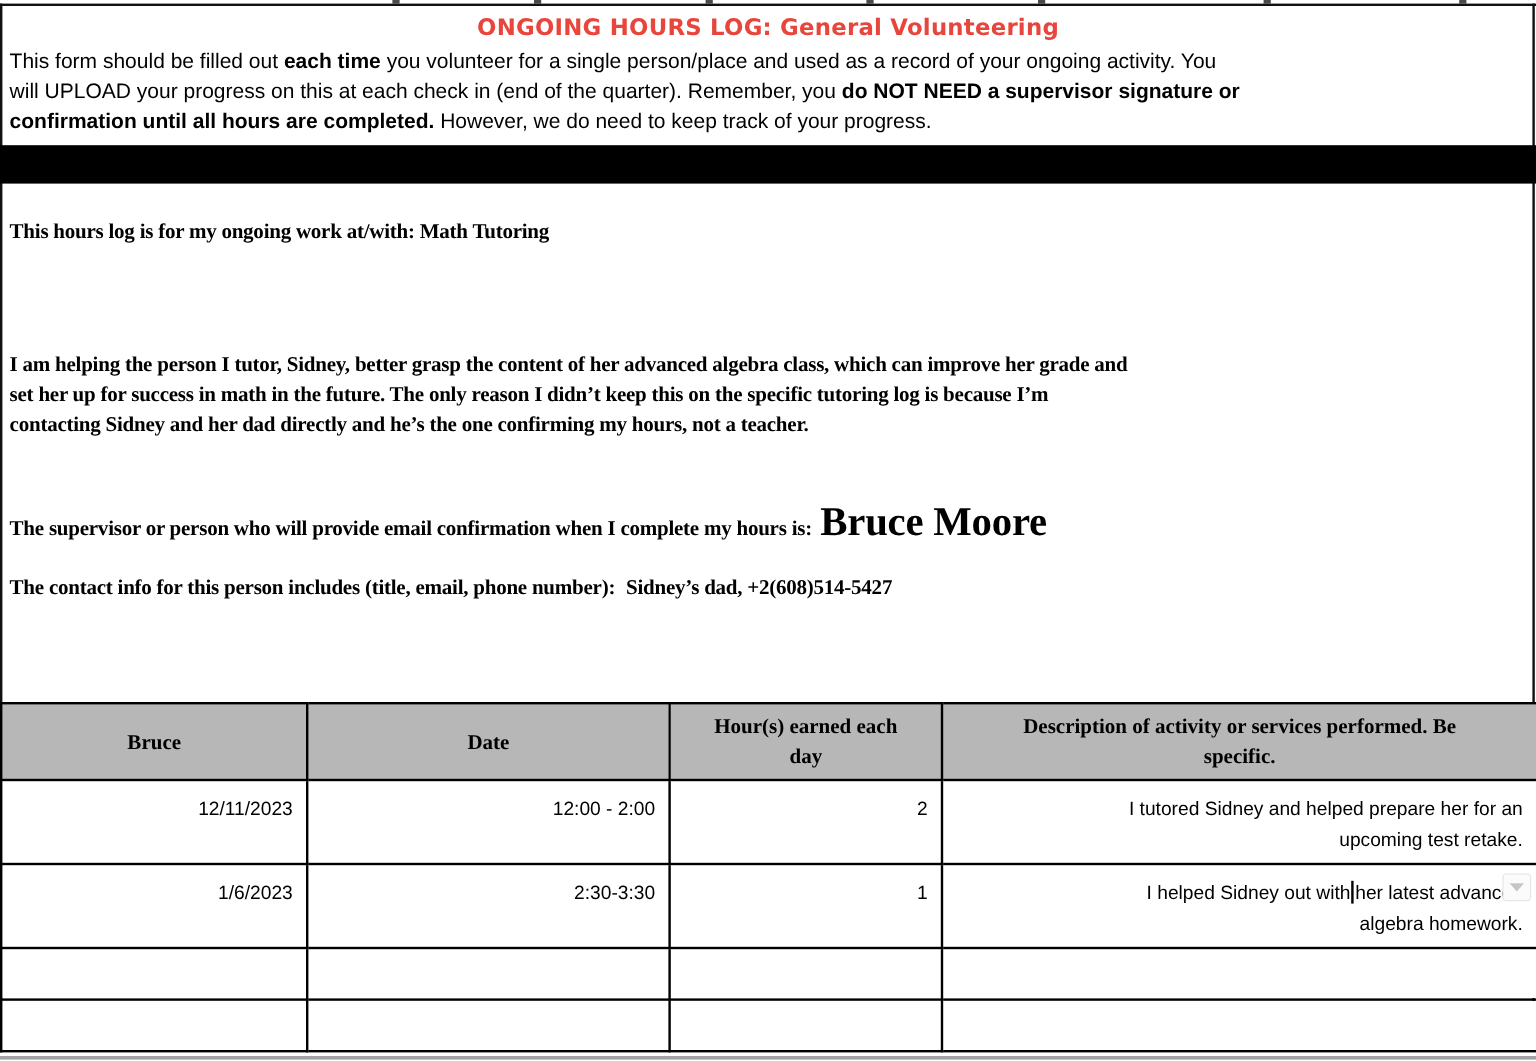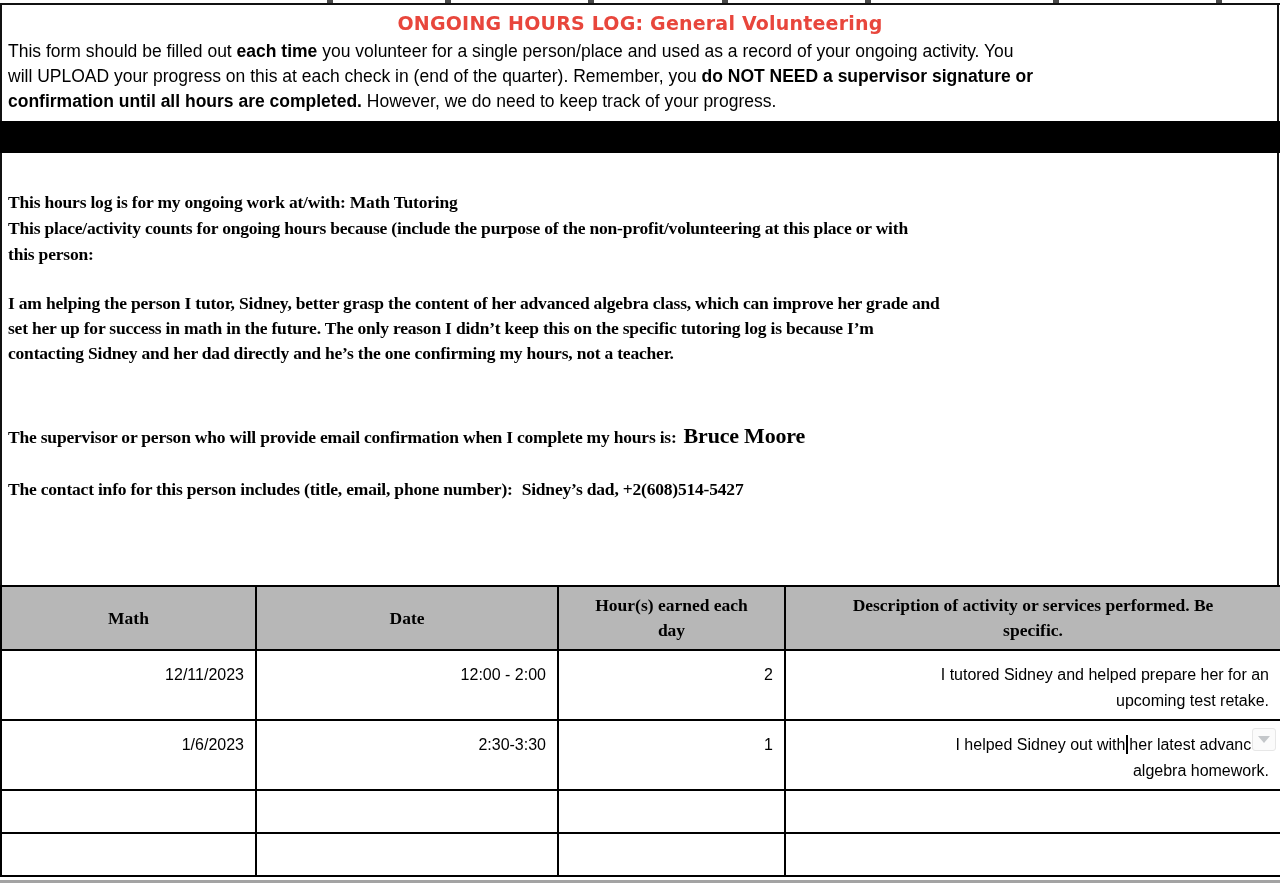--- a/index.html
+++ b/index.html
@@ -22,25 +22,25 @@
   .intro {
     position:absolute; top:39px; left:8px; width:1264px;
     font-size:17.5px; line-height:25px;
   }
   .intro b { font-weight:700; }
 
   .black-bar { position:absolute; top:121px; left:0; width:1280px; height:32px; background:#000; }
 
   .serif { font-family:"Liberation Serif", serif; font-weight:700; letter-spacing:-0.2px; }
   .blk { position:absolute; left:8px; width:1264px; font-size:17.5px; }
-  .blk-work        { top:189px; line-height:26px; }
+  .blk-work        { top:179px; line-height:26px; }
   .blk-explanation { top:291px; line-height:25px; }
   .blk-supervisor  { top:420px; line-height:31px; }
   .blk-contact     { top:477px; line-height:25px; }
-  .supervisor-name { font-size:22px; font-weight:700; margin-left:7px; }
+  .supervisor-name { font-size:34px; font-weight:700; margin-left:7px; }
   .contact-value   { margin-left:9px; }
 
   table.hours {
     position:absolute; top:585px; left:0; width:1280px;
     border-collapse:collapse; table-layout:fixed;
   }
   table.hours th, table.hours td { border:2px solid #000; overflow:hidden; }
   table.hours thead th {
     height:62px; background:#b7b7b7;
     font-family:"Liberation Serif", serif; font-weight:700; font-size:17.5px;
@@ -86,21 +86,20 @@
   <div class="side-border side-right"></div>
 
   <div class="doc-title">ONGOING HOURS LOG: General Volunteering</div>
 
   <div class="intro">This form should be filled out <b>each time</b> you volunteer for a single person/place and used as a record of your ongoing activity. You<br>will UPLOAD your progress on this at each check in (end of the quarter). Remember, you <b>do NOT NEED a supervisor signature or<br>confirmation until all hours are completed.</b> However, we do need to keep track of your progress.</div>
 
   <div class="black-bar"></div>
 
   <div class="blk blk-work serif">
     <div>This hours log is for my ongoing work at/with: Math Tutoring</div>
-    <div>This place/activity counts for ongoing hours because (include the purpose of the non-profit/volunteering at this place or with<br>this person:</div>
   </div>
 
   <div class="blk blk-explanation serif">I am helping the person I tutor, Sidney, better grasp the content of her advanced algebra class, which can improve her grade and<br>set her up for success in math in the future. The only reason I didn’t keep this on the specific tutoring log is because I’m<br>contacting Sidney and her dad directly and he’s the one confirming my hours, not a teacher.</div>
 
   <div class="blk blk-supervisor serif">
     <span>The supervisor or person who will provide email confirmation when I complete my hours is:</span><span class="supervisor-name">Bruce Moore</span>
   </div>
 
   <div class="blk blk-contact serif">
     <span>The contact info for this person includes (title, email, phone number):</span><span class="contact-value">Sidney’s dad, +2(608)514-5427</span>
@@ -108,21 +107,21 @@
 
   <table class="hours">
     <colgroup>
       <col style="width:255px">
         <col style="width:302px">
         <col style="width:227px">
         <col style="width:496px">
     </colgroup>
     <thead>
       <tr>
-        <th>Math</th>
+        <th>Bruce</th>
         <th>Date</th>
         <th>Hour(s) earned each<br>day</th>
         <th>Description of activity or services performed. Be<br>specific.</th>
       </tr>
     </thead>
     <tbody>
       <tr class="row-tall">
         <td>12/11/2023</td>
         <td>12:00 - 2:00</td>
         <td>2</td>

